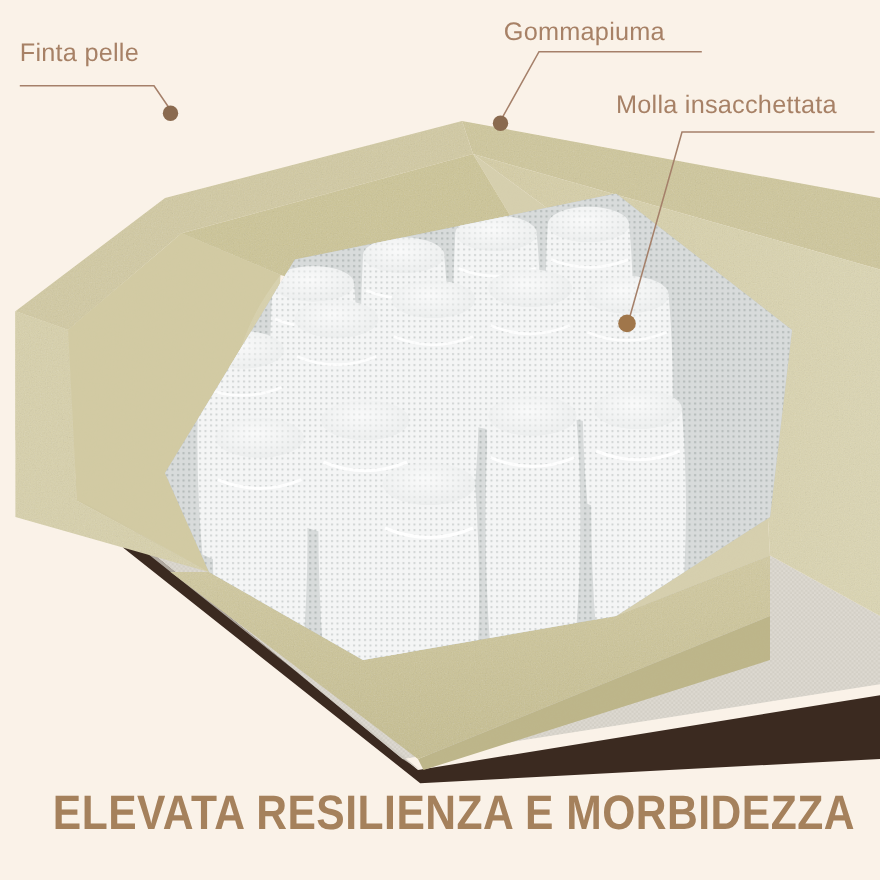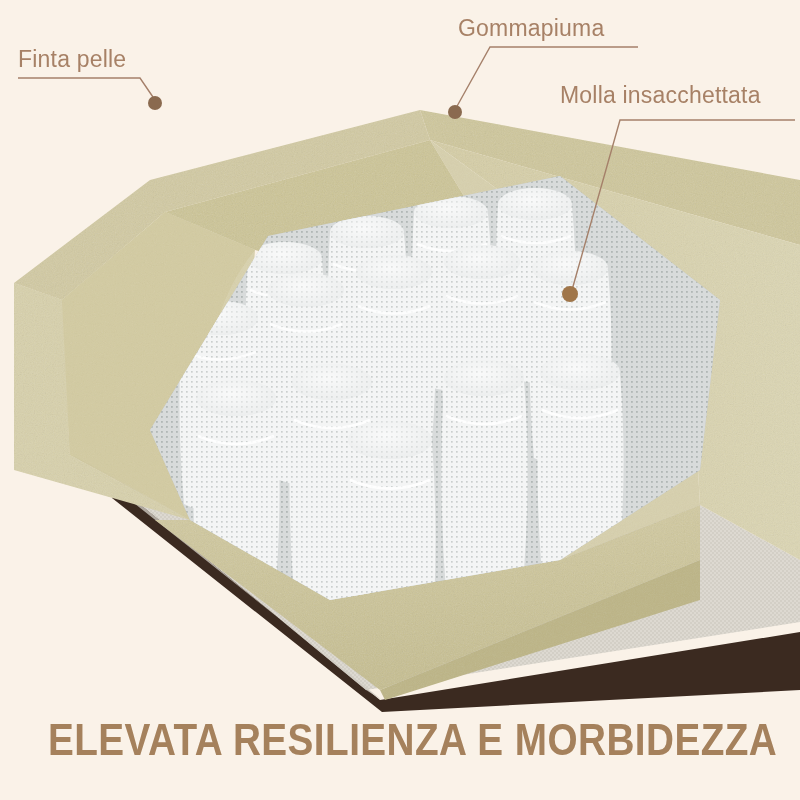--- a/index.html
+++ b/index.html
@@ -17,21 +17,21 @@
   
   .callout{
     position:absolute;
     color:#a78166;
     font-size:23px;
     font-weight:400;
     letter-spacing:.2px;
     white-space:nowrap;
     line-height:1;
   }
-  #lbl-finta{left:18px;top:48px;}
+  #lbl-finta{left:18px;top:36px;}
   #lbl-gomma{left:458px;top:17px;}
   #lbl-molla{left:560px;top:84px;}
 
   
   #leaders{position:absolute;inset:0;pointer-events:none;}
 
   
   #headline{
     position:absolute;left:0;right:0;top:718px;
     text-align:center;

